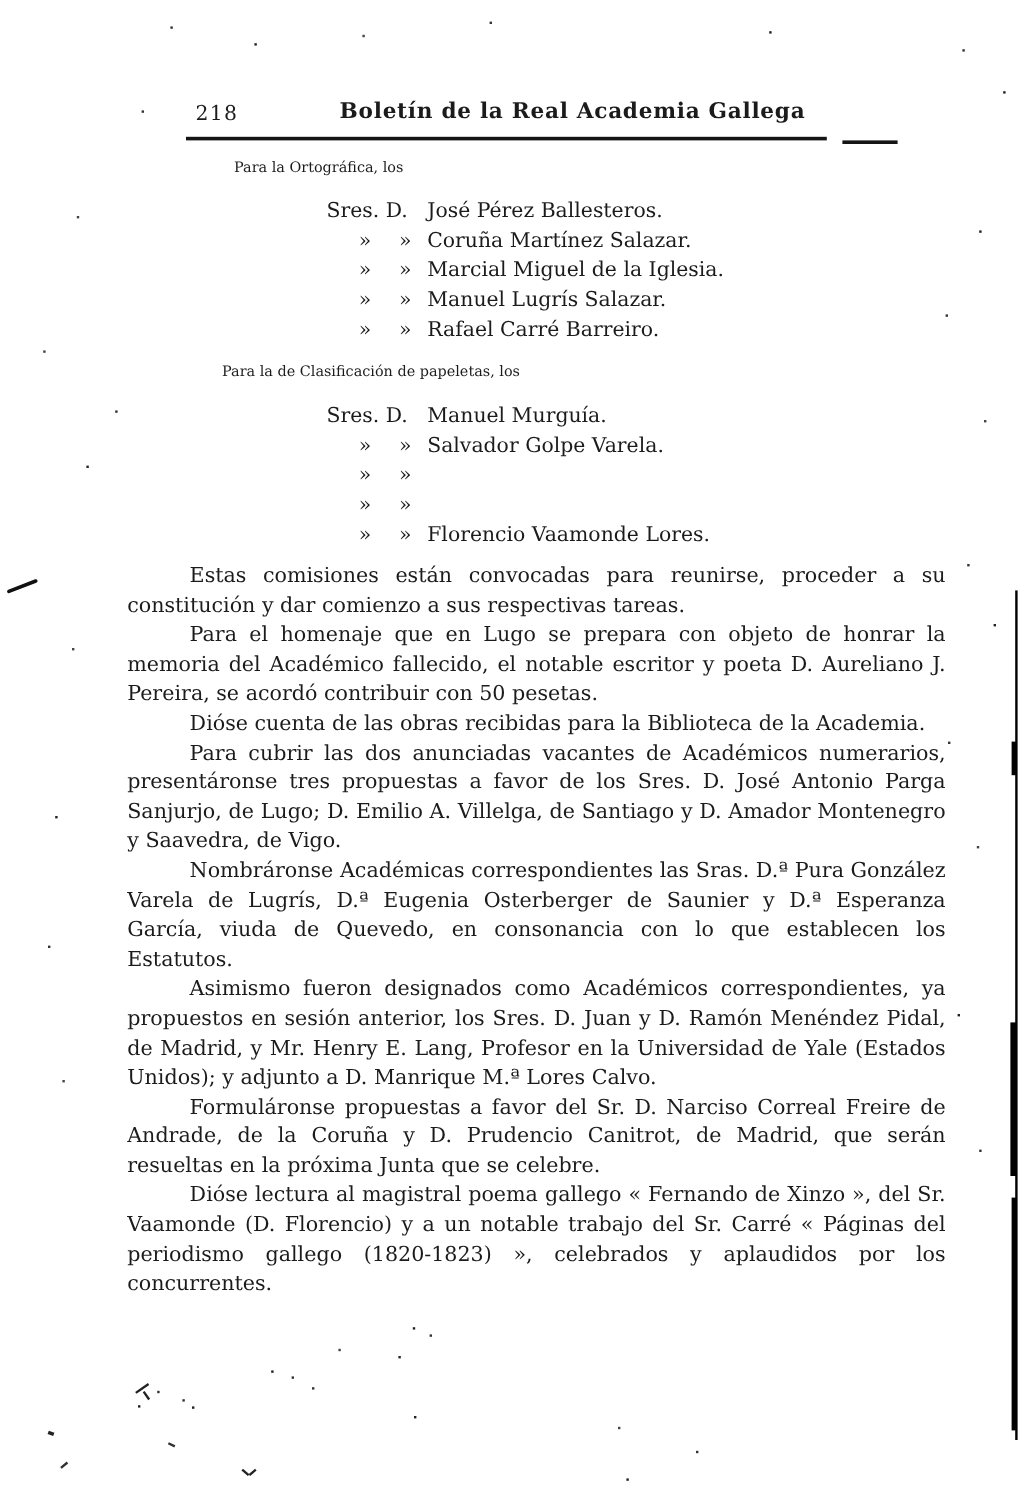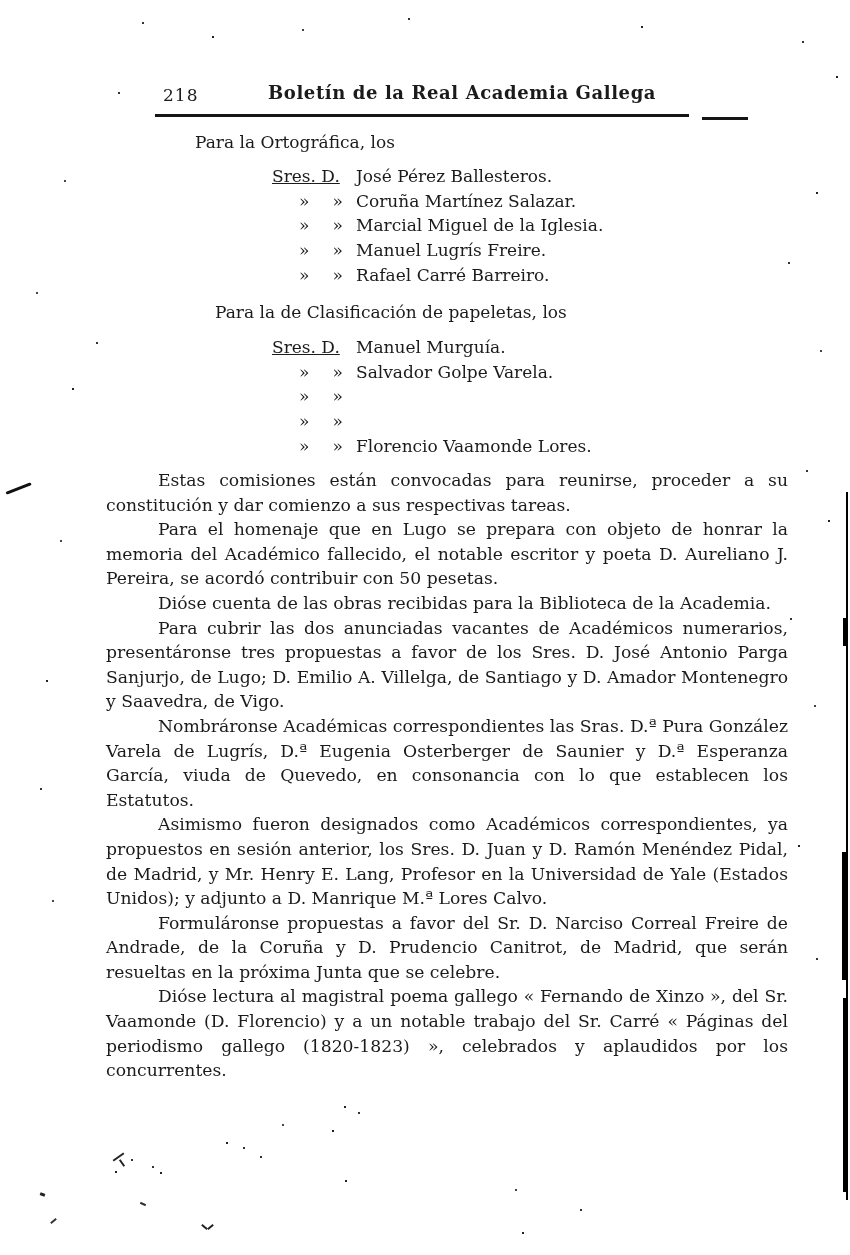--- a/index.html
+++ b/index.html
@@ -15,21 +15,21 @@
 
   
   .page-number {
     position: absolute;
     left: 163px; top: 85px;
     font-size: 17px;
     letter-spacing: 1px;
   }
   .header-title {
     position: absolute;
-    left: 268px; top: 82px;
+    left: 283px; top: 82px;
     font-size: 18px;
     font-weight: bold;
     letter-spacing: 0.6px;
     white-space: nowrap;
   }
   .header-rule {
     position: absolute;
     left: 155px; top: 114px;
     width: 534px; height: 3px;
     background: #151515;
@@ -37,44 +37,43 @@
   .header-rule-dash {
     position: absolute;
     left: 702px; top: 117px;
     width: 46px; height: 3px;
     background: #151515;
   }
 
   
   .intro-line {
     position: absolute;
-    font-size: 17px;
+    font-size: 12px;
     white-space: nowrap;
   }
   #intro-1 { left: 195px; top: 132px; }
-  #intro-2 { left: 185px; top: 302px; margin-left: 30px; }
+  #intro-2 { left: 185px; top: 302px; }
 
   .member-list {
     position: absolute;
     font-size: 17px;
   }
   #list-1 { left: 272px; top: 166px; }
   #list-2 { left: 272px; top: 337px; }
 
   .member-row {
     display: flex;
     height: 24.7px;
     align-items: baseline;
     white-space: nowrap;
   }
   .lead-col {
     display: inline-block;
     width: 84px;
     flex: 0 0 84px;
-    text-decoration: underline;
   }
   .ditto-1 { display: inline-block; margin-left: 27px; }
   .ditto-2 { display: inline-block; margin-left: 23px; }
 
   
   .body-text {
     position: absolute;
     left: 66px; top: 468px;
     width: 682px;
     margin-left: 40px;
@@ -149,21 +148,21 @@
     <div class="member-row">
       <span class="lead-col"><span class="ditto-1">»</span><span class="ditto-2">»</span></span>
       <span>Coruña Martínez Salazar.</span>
     </div>
     <div class="member-row">
       <span class="lead-col"><span class="ditto-1">»</span><span class="ditto-2">»</span></span>
       <span>Marcial Miguel de la Iglesia.</span>
     </div>
     <div class="member-row">
       <span class="lead-col"><span class="ditto-1">»</span><span class="ditto-2">»</span></span>
-      <span>Manuel Lugrís Freire.</span>
+      <span>Manuel Lugrís Salazar.</span>
     </div>
     <div class="member-row">
       <span class="lead-col"><span class="ditto-1">»</span><span class="ditto-2">»</span></span>
       <span>Rafael Carré Barreiro.</span>
     </div>
   </div>
 
   <div class="intro-line" id="intro-2">Para la de Clasificación de papeletas, los</div>
   <div class="member-list" id="list-2">
     <div class="member-row">

